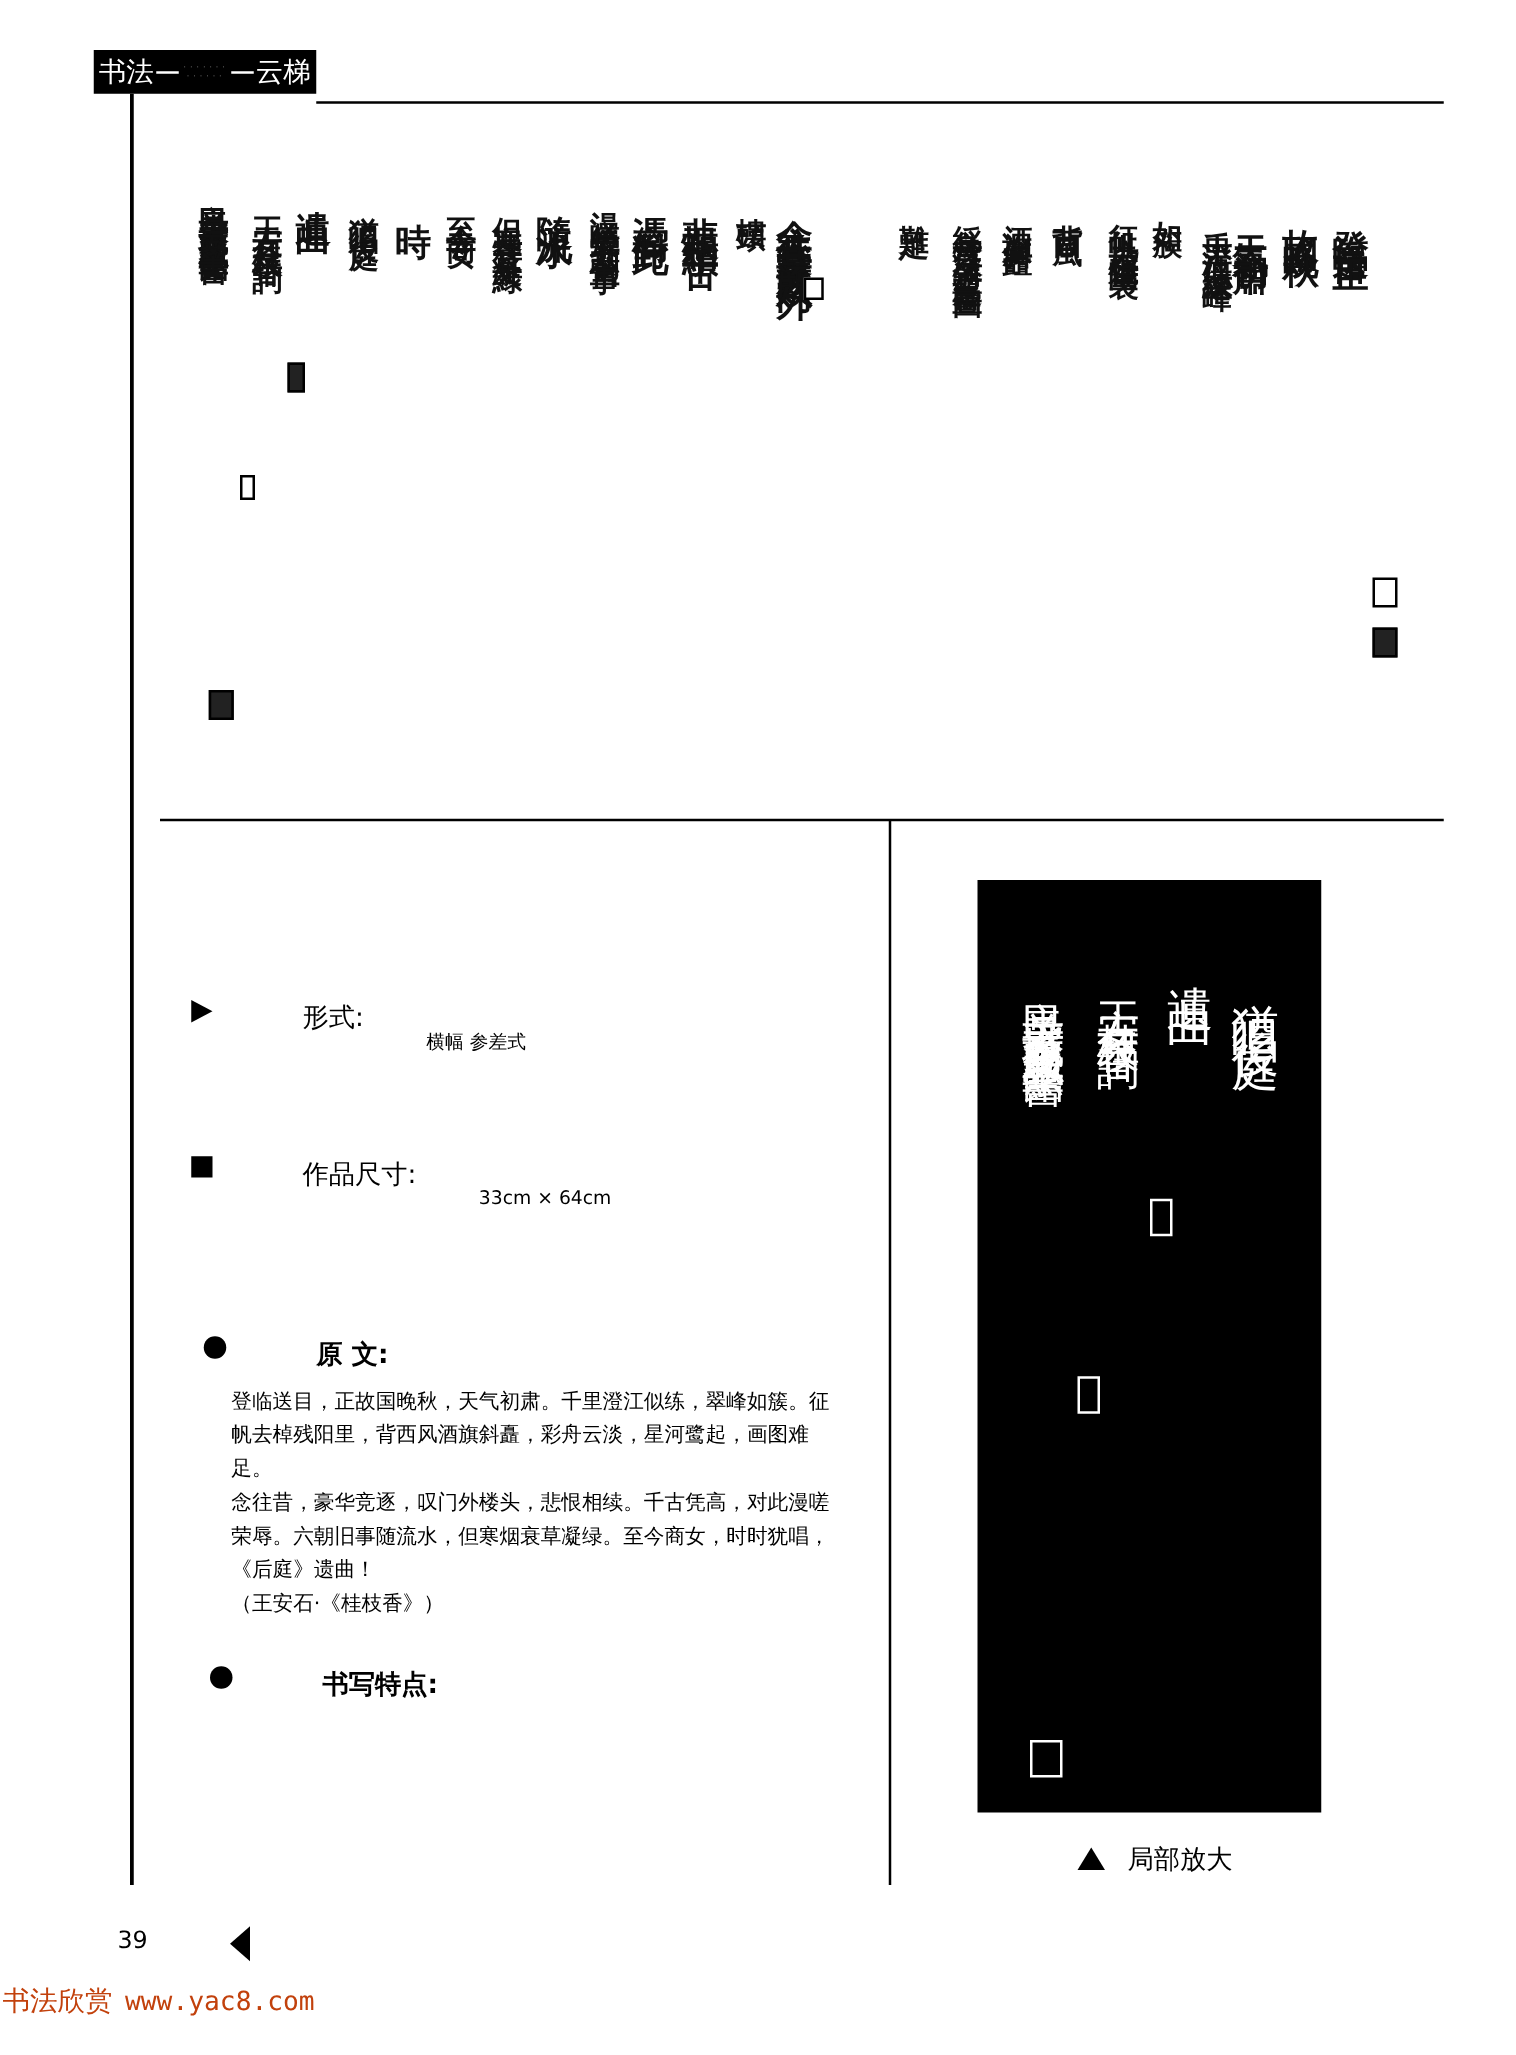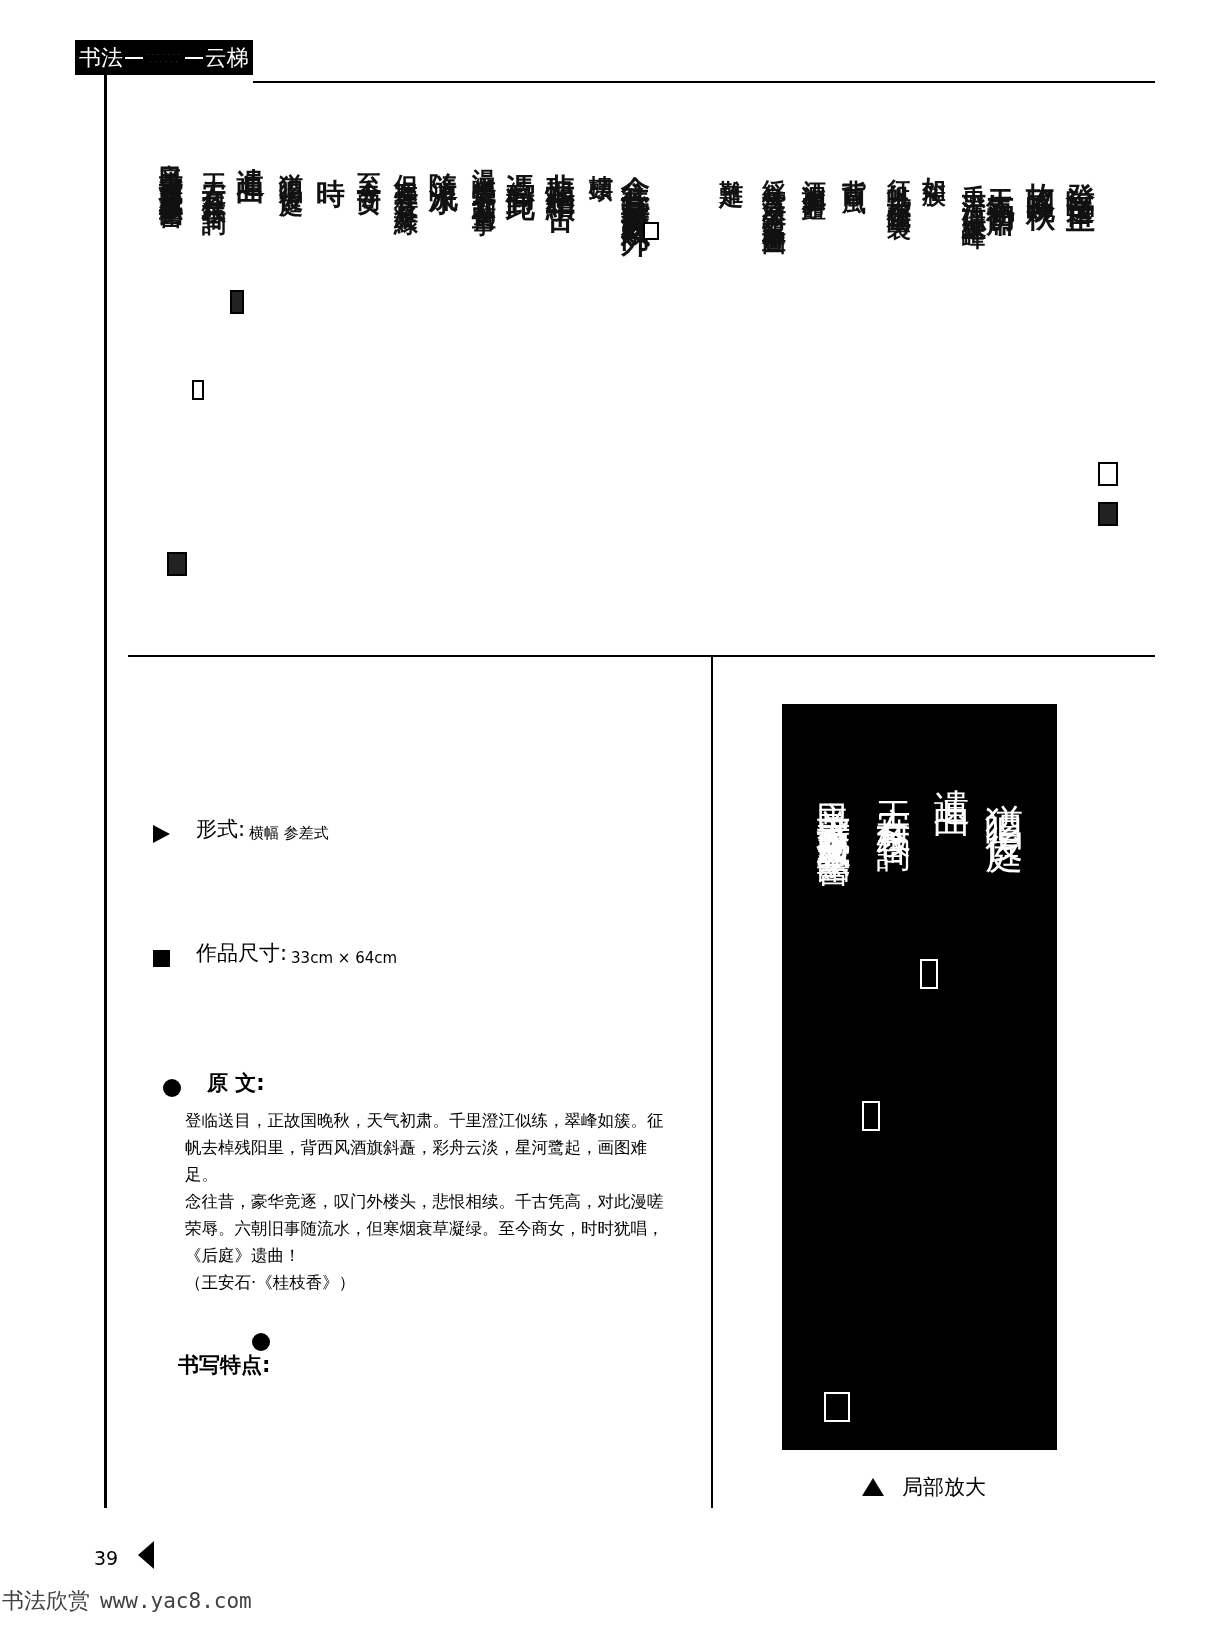--- a/index.html
+++ b/index.html
@@ -28,41 +28,41 @@
       letter-spacing: 6px; font-weight: bold; color: #111;
     }
     .calli-col.small { font-size: 24px; }
     .seal {
       position: absolute; width: 16px; height: 20px; border: 2px solid #000;
       font-size: 9px; line-height: 9px; text-align: center; overflow: hidden;
       writing-mode: vertical-rl; color:#000; background:#fff;
     }
     .seal.filled { background:#222; color:#fff; }
     
-    .info-row { display: flex; align-items: flex-end; white-space: nowrap; }
+    .info-row { display: flex; align-items: flex-start; white-space: nowrap; gap: 46px; }
     .tri-right { width: 0; height: 0; border-top: 9px solid transparent; border-bottom: 9px solid transparent; border-left: 17px solid #000; }
     .sq { width: 17px; height: 17px; background: #000; }
     .dot { width: 18px; height: 18px; border-radius: 50%; background: #000; }
     .label-lg { font-size: 21px; margin-left: 26px; }
     .label-bold { font-size: 21px; font-weight: bold; margin-left: 26px; }
     .value-sm { font-size: 15px; margin-left: 4px; margin-top: 24px; }
     .para { font-size: 16.5px; line-height: 27px; width: 480px; }
     .para2 { font-size: 20px; line-height: 33px; width: 490px; }
     
     .black-panel { background:#000; }
     .panel-col {
       position: absolute; writing-mode: vertical-rl; text-orientation: upright;
       font-family: "DejaVu Serif", serif; color: #fff; font-size: 38px;
       line-height: 44px; letter-spacing: 10px;
     }
     .caption { display:flex; align-items:center; font-size: 21px; }
     .tri-up { width:0; height:0; border-left: 11px solid transparent; border-right: 11px solid transparent; border-bottom: 18px solid #000; margin-right: 18px; }
     .tri-left { width:0; height:0; border-top: 14px solid transparent; border-bottom: 14px solid transparent; border-right: 16px solid #000; }
     .page-num { font-size: 19px; }
-    .watermark { color: #404040; font-size: 22px; font-family: "DejaVu Serif", serif; white-space: nowrap; }
+    .watermark { color: #c2410c; font-size: 22px; font-family: "DejaVu Serif", serif; white-space: nowrap; }
     .watermark .url { font-family: "DejaVu Sans Mono", monospace; font-size: 21px; margin-left: 10px; }
   </style>
 </head>
 <body>
 
 <div class="abs header-band">
   <span>书法</span>
   <span class="dash"></span>
   <span class="sub">
     <span>· · · · · · ·</span>
@@ -127,21 +127,21 @@
 <div class="abs info-row" style="left:163px; top:1069px;">
   <span class="dot"></span>
   <span class="label-bold">原 文:</span>
 </div>
 <div class="abs" style="left:185px; top:1107px;">
   <div class="para">登临送目，正故国晚秋，天气初肃。千里澄江似练，翠峰如簇。征帆去棹残阳里，背西风酒旗斜矗，彩舟云淡，星河鹭起，画图难足。</div>
   <div class="para">念往昔，豪华竞逐，叹门外楼头，悲恨相续。千古凭高，对此漫嗟荣辱。六朝旧事随流水，但寒烟衰草凝绿。至今商女，时时犹唱，《后庭》遗曲！</div>
   <div class="para">（王安石·《桂枝香》）</div>
 </div>
 
-<div class="abs info-row" style="left:152px; top:1333px;flex-direction:column;">
+<div class="abs info-row" style="left:168px; top:1333px;">
   <span class="dot"></span>
   <span class="label-bold">书写特点:</span>
 </div>
 <div class="abs" style="left:185px; top:1364px;">
 </div>
 
 <div class="abs black-panel" style="left:782px; top:704px; width:275px; height:746px;">
   <div class="panel-col" style="left:200px; top:70px;">猶唱後庭</div>
   <div class="panel-col" style="left:148px; top:55px;">遺曲</div>
   <div class="panel-col" style="left:90px; top:70px; font-size:34px; letter-spacing:6px;">王安石桂枝香詞</div>

